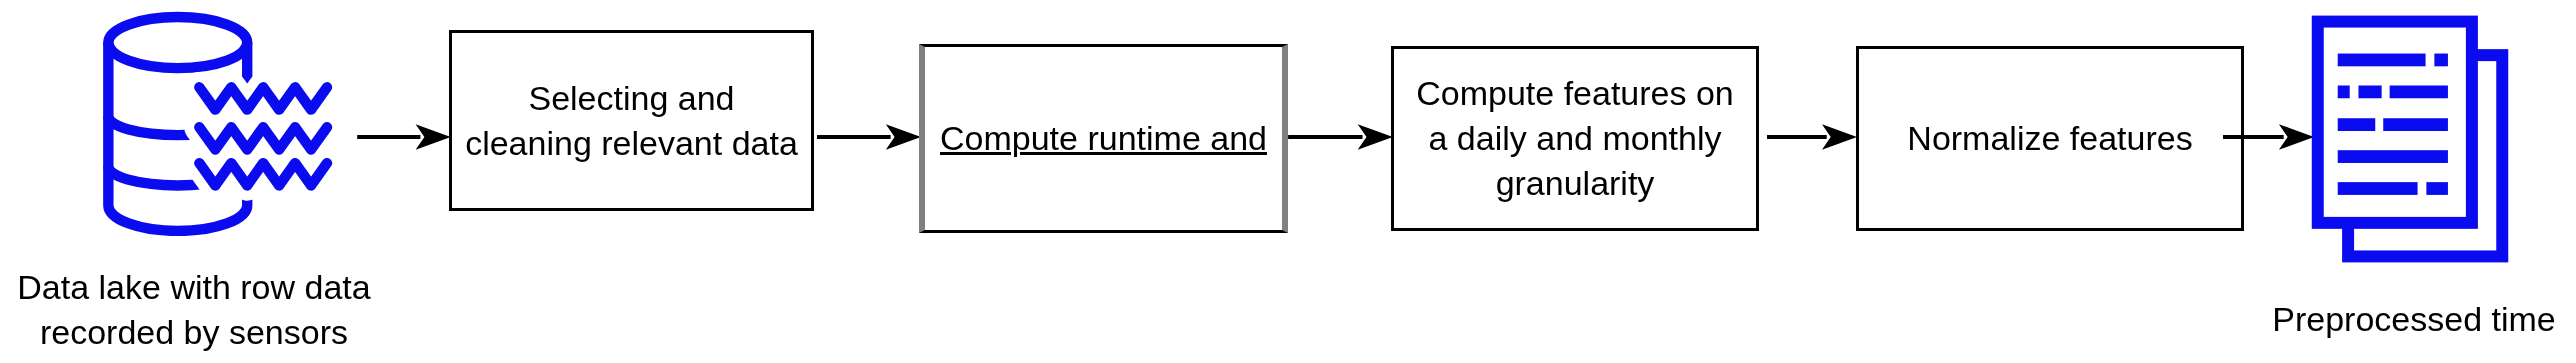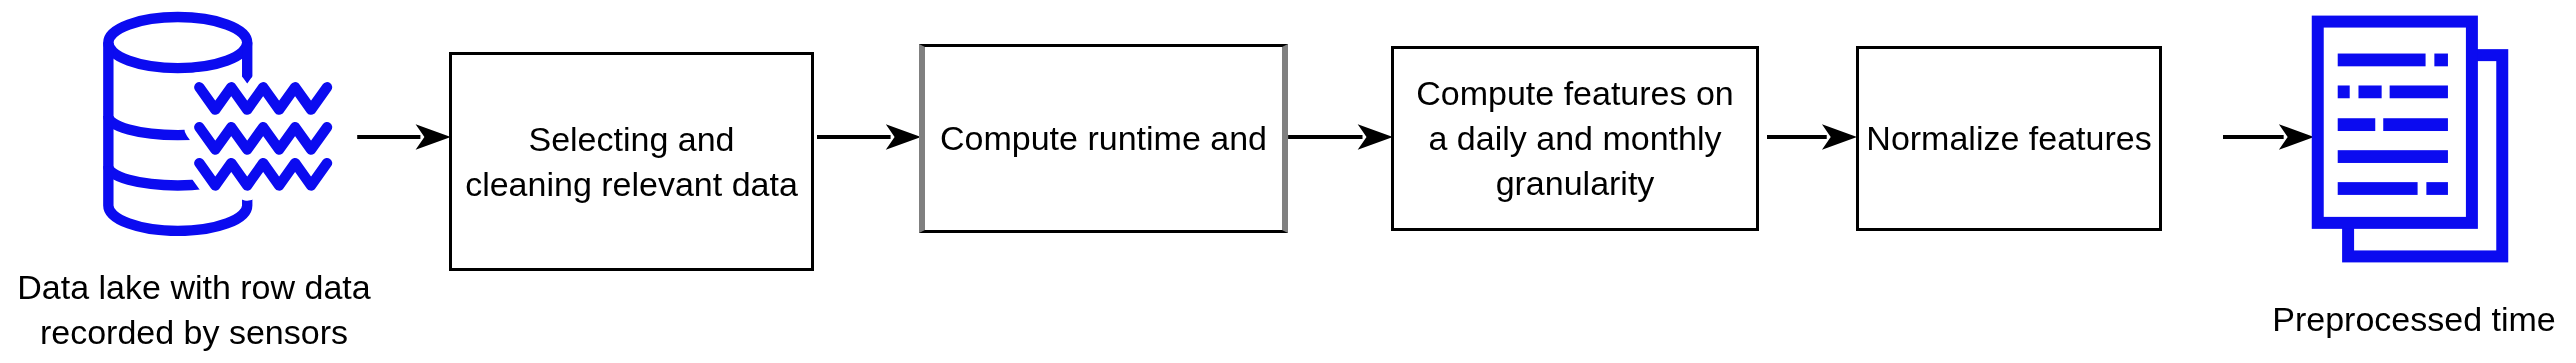--- a/index.html
+++ b/index.html
@@ -9,20 +9,21 @@
   }
   .box{
     position:absolute;box-sizing:border-box;background:#fff;
     border:3.2px solid var(--color-box_border,#000);
     display:flex;align-items:center;justify-content:center;
     text-align:center;font-size:34px;line-height:45px;
   }
   .box.gray-sides{
     border-left:6.4px solid var(--color-highlight_box_side_border,#808080);
     border-right:6.4px solid var(--color-highlight_box_side_border,#808080);
+    text-decoration:underline;
   }
   .node-label{
     position:absolute;text-align:center;font-size:34px;line-height:45px;
   }
   .arrow{position:absolute;}
   .icon-svg{position:absolute;}
   .st-blue{stroke:var(--color-accent_blue,#0b0bf0);fill:none;}
   .fl-blue{fill:var(--color-accent_blue,#0b0bf0);stroke:none;}
   .st-white{stroke:#ffffff;fill:none;}
   .fl-white{fill:#ffffff;}
@@ -51,21 +52,21 @@
   <div class="node-label" style="left:16px;top:265px;width:356px">
     <div>Data lake with row data</div>
     <div>recorded by sensors</div>
   </div>
 
   <svg class="arrow" style="left:357px;top:121px" width="94" height="32" viewBox="0 0 117 40">
     <line class="arrow-line" x1="0" y1="20" x2="79" y2="20"></line>
     <polygon class="arrow-head" points="73,4 117,20 73,36 84,20"></polygon>
   </svg>
 
-  <div class="box" style="left:449px;top:52px;width:365px;height:219px">
+  <div class="box" style="left:449px;top:30px;width:365px;height:181px">
     <div>
       <div>Selecting and</div>
       <div>cleaning relevant data</div>
     </div>
   </div>
 
   <svg class="arrow" style="left:817px;top:121px" width="104" height="32" viewBox="0 0 130 40">
     <line class="arrow-line" x1="0" y1="20" x2="92" y2="20"></line>
     <polygon class="arrow-head" points="86,4 130,20 86,36 97,20"></polygon>
   </svg>
@@ -87,21 +88,21 @@
       <div>a daily and monthly</div>
       <div>granularity</div>
     </div>
   </div>
 
   <svg class="arrow" style="left:1767px;top:121px" width="90" height="32" viewBox="0 0 113 40">
     <line class="arrow-line" x1="0" y1="20" x2="75" y2="20"></line>
     <polygon class="arrow-head" points="69,4 113,20 69,36 80,20"></polygon>
   </svg>
 
-  <div class="box" style="left:1856px;top:46px;width:306px;height:185px">
+  <div class="box" style="left:1856px;top:46px;width:388px;height:185px">
     <div>
       <div>Normalize features</div>
     </div>
   </div>
 
   <svg class="arrow" style="left:2223px;top:121px" width="91" height="32" viewBox="0 0 114 40">
     <line class="arrow-line" x1="0" y1="20" x2="76" y2="20"></line>
     <polygon class="arrow-head" points="70,4 114,20 70,36 81,20"></polygon>
   </svg>
 

